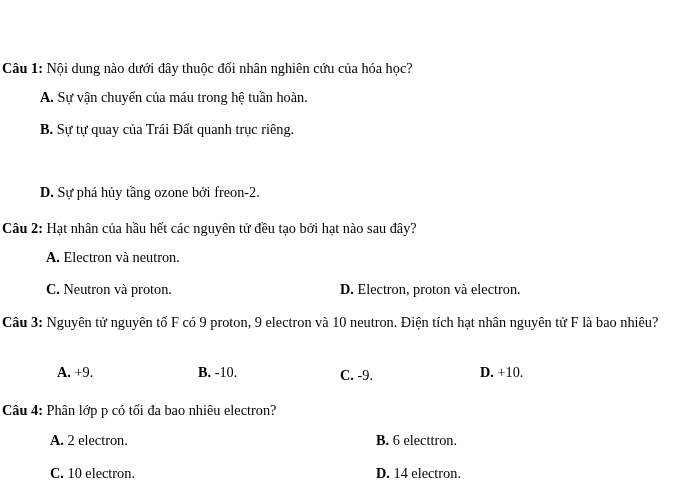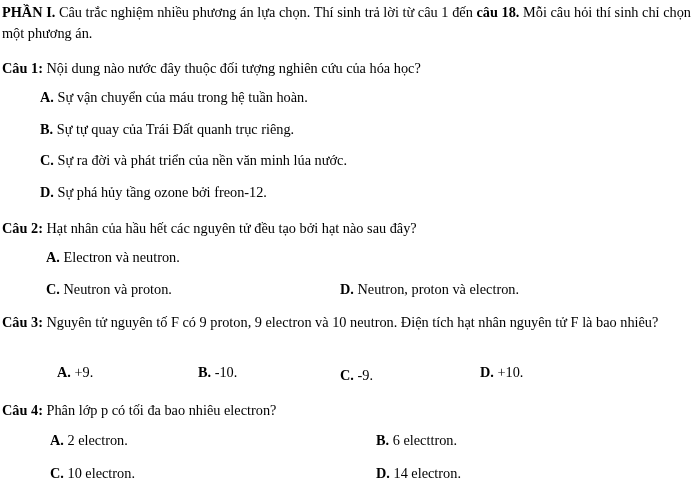--- a/index.html
+++ b/index.html
@@ -84,35 +84,33 @@
   .q4-colL { left: 48px; }
   .q4-colR { left: 338px; margin-left: 36px; }
   #q4-a, #q4-b { top: 33px; }
   #q4-c, #q4-d { top: 66px; }
 </style>
 </head>
 <body>
 
 <div class="page">
 
-  <p class="para intro"><span class="b">PHẦN I.</span><span> Câu trắc nghiệm nhiều phương án lựa chọn. Thí sinh trả lời từ câu 1 đến </span><span class="b">câu 18.</span><span> Mỗi câu hỏi thí sinh chỉ chọn một phương án.</span></p>
 
   <div class="qblock" id="q1">
-    <div class="qtext"><span class="qlabel">Câu 1:</span><span> Nội dung nào nước đây thuộc đối tượng nghiên cứu của hóa học?</span></div>
+    <div class="qtext"><span class="qlabel">Câu 1:</span><span> Nội dung nào dưới đây thuộc đối nhân nghiên cứu của hóa học?</span></div>
     <div class="opt q1-opt" id="q1-a"><span class="optletter">A.</span><span> Sự vận chuyển của máu trong hệ tuần hoàn.</span></div>
     <div class="opt q1-opt" id="q1-b"><span class="optletter">B.</span><span> Sự tự quay của Trái Đất quanh trục riêng.</span></div>
-    <div class="opt q1-opt" id="q1-c"><span class="optletter">C.</span><span> Sự ra đời và phát triển của nền văn minh lúa nước.</span></div>
-    <div class="opt q1-opt" id="q1-d"><span class="optletter">D.</span><span> Sự phá hủy tầng ozone bởi freon-12.</span></div>
+    <div class="opt q1-opt" id="q1-d"><span class="optletter">D.</span><span> Sự phá hủy tầng ozone bởi freon-2.</span></div>
   </div>
 
   <div class="qblock" id="q2">
     <div class="qtext"><span class="qlabel">Câu 2:</span><span> Hạt nhân của hầu hết các nguyên tử đều tạo bởi hạt nào sau đây?</span></div>
     <div class="opt q2-colL" id="q2-a"><span class="optletter">A.</span><span> Electron và neutron.</span></div>
     <div class="opt q2-colL" id="q2-c"><span class="optletter">C.</span><span> Neutron và proton.</span></div>
-    <div class="opt q2-colR" id="q2-d"><span class="optletter">D.</span><span> Neutron, proton và electron.</span></div>
+    <div class="opt q2-colR" id="q2-d"><span class="optletter">D.</span><span> Electron, proton và electron.</span></div>
   </div>
 
   <div class="qblock" id="q3">
     <div class="qtext"><span class="qlabel">Câu 3:</span><span> Nguyên tử nguyên tố F có 9 proton, 9 electron và 10 neutron. Điện tích hạt nhân nguyên tử F là bao nhiêu?</span></div>
     <div class="opt" id="q3-a"><span class="optletter">A.</span><span> +9.</span></div>
     <div class="opt" id="q3-b"><span class="optletter">B.</span><span> -10.</span></div>
     <div class="opt" id="q3-c"><span class="optletter">C.</span><span> -9.</span></div>
     <div class="opt" id="q3-d"><span class="optletter">D.</span><span> +10.</span></div>
   </div>
 

